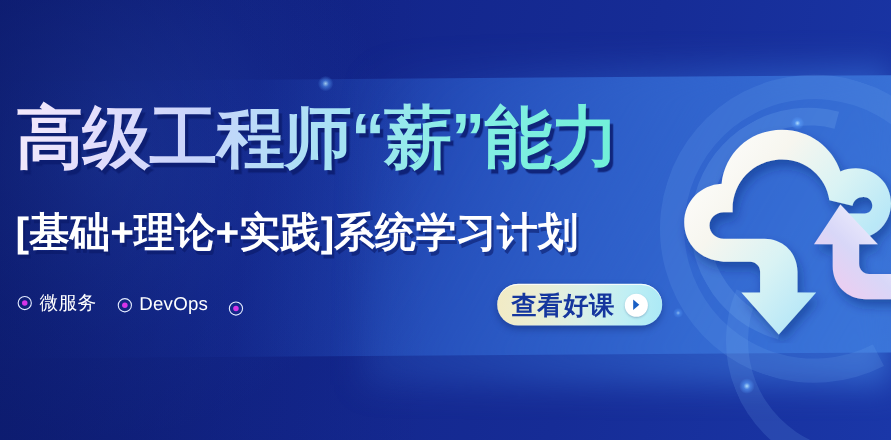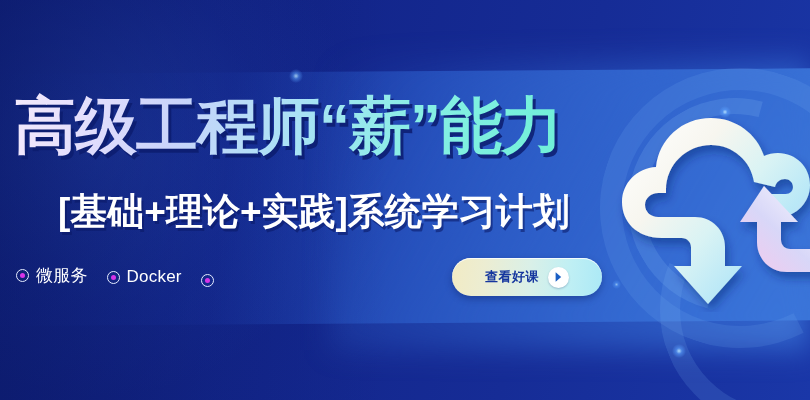--- a/index.html
+++ b/index.html
@@ -120,21 +120,20 @@
     position: absolute;
     left: 14px;
     top: 186px;
     font-size: 37px;
     line-height: 52px;
     font-weight: bold;
     color: #ffffff;
     letter-spacing: 0px;
     white-space: nowrap;
     text-shadow: 2px 3px 0px rgba(10,24,100,0.55);
-    margin-left: 44px;
   }
 
   
   .features {
     position: absolute;
     left: 16px;
     top: 264px;
     display: flex;
     align-items: flex-end;
     gap: 19px;
@@ -178,21 +177,21 @@
     border-radius: 19px;
     background: linear-gradient(96deg, #f2ebc4 0%, #ecedd2 22%, #d9f0e8 52%, #bfeff4 78%, #abe9f6 100%);
     box-shadow: 0 3px 7px rgba(8,20,80,0.35), inset 0 1px 0 rgba(255,255,255,0.8);
     display: flex;
     align-items: center;
     justify-content: center;
     gap: 9px;
     cursor: pointer;
   }
   .cta-label {
-    font-size: 13px;
+    font-size: 23px;
     font-weight: bold;
     color: #15369e;
     letter-spacing: 0.5px;
   }
   .cta-arrow {
     width: 21px;
     height: 21px;
     border-radius: 50%;
     background: #ffffff;
     display: flex;
@@ -322,21 +321,21 @@
         <span class="feature-bullet">
             <i></i>
           </span>
         <span>微服务</span>
       </div>
 
       <div class="feature">
         <span class="feature-bullet">
             <i></i>
           </span>
-        <span>Docker</span>
+        <span>DevOps</span>
       </div>
 
 
       <div class="feature">
         <span class="feature-bullet">
             <i></i>
           </span>
       </div>
 
     </div>

